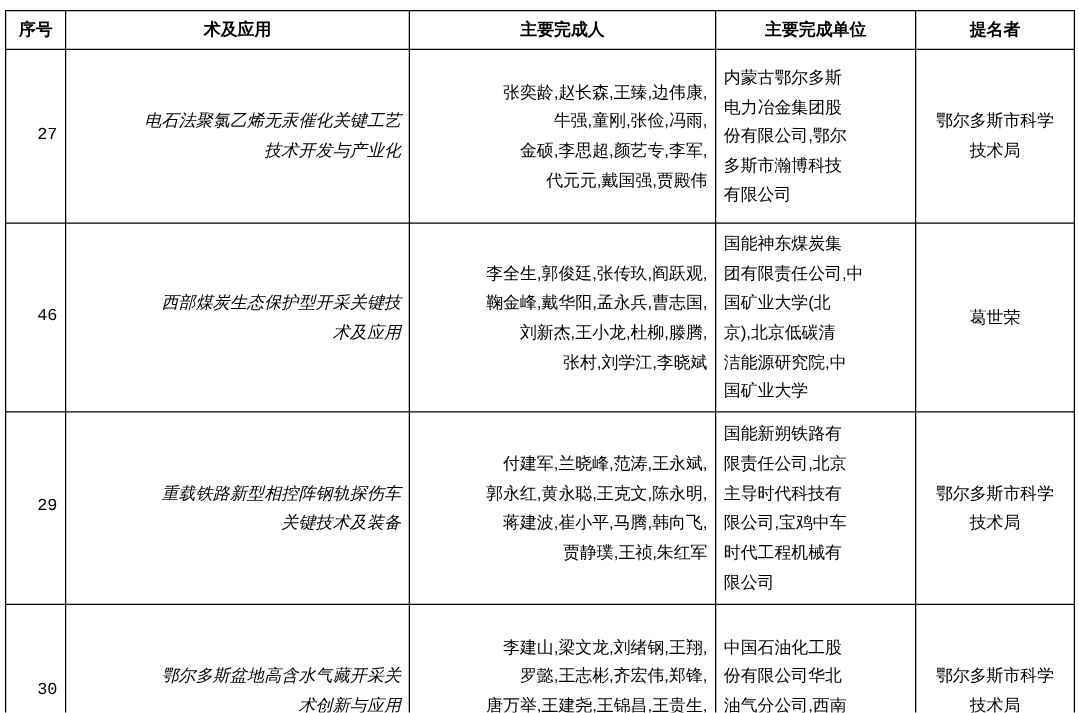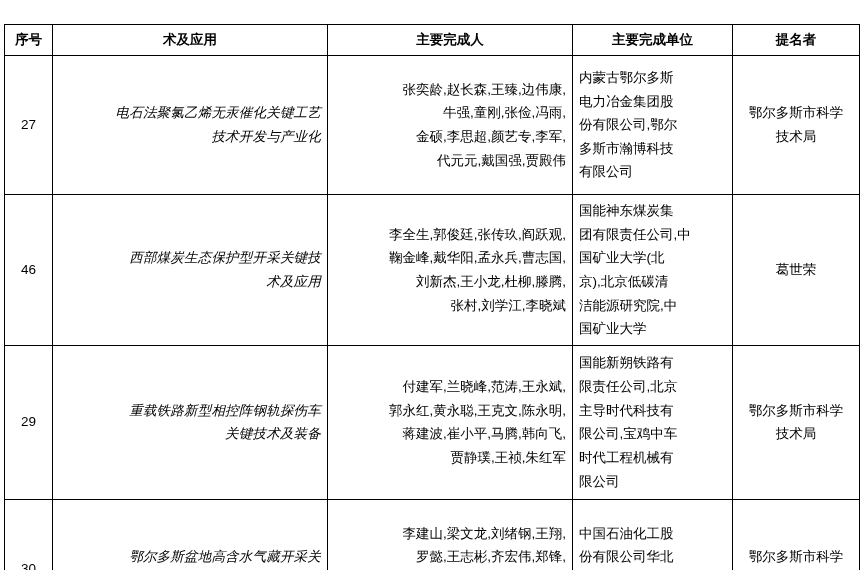--- a/index.html
+++ b/index.html
@@ -11,21 +11,21 @@
     width: 863px;
     height: 570px;
     font-family: "Liberation Sans", sans-serif;
     color: #000000;
   }
   .page {
     position: relative;
     width: 863px;
     height: 570px;
     box-sizing: border-box;
-    padding: 20px 4px 4px 4px;
+    padding: 4px 4px 4px 4px;
   }
   table.award-table {
     width: 855px;
     border-collapse: collapse;
     table-layout: fixed;
     margin: 4px auto 0 auto;
   }
   table.award-table th,
   table.award-table td {
     border: 1px solid #000000;
@@ -41,22 +41,23 @@
     padding: 2px 4px;
     font-size: 13.5px;
   }
   col.c-seq      { width: 48px; }
   col.c-project  { width: 275px; }
   col.c-people   { width: 245px; }
   col.c-units    { width: 160px; }
   col.c-nominator{ width: 127px; }
 
   td.seq {
-    text-align: center;
+    text-align: right;
     font-size: 14px;
+    font-family: Liberation Mono, monospace;
   }
   td.project {
     text-align: right;
     letter-spacing: 0.2px;
     padding-left: 14px;
     padding-right: 10px;
     font-style: italic;
   }
   td.people {
     text-align: right;

